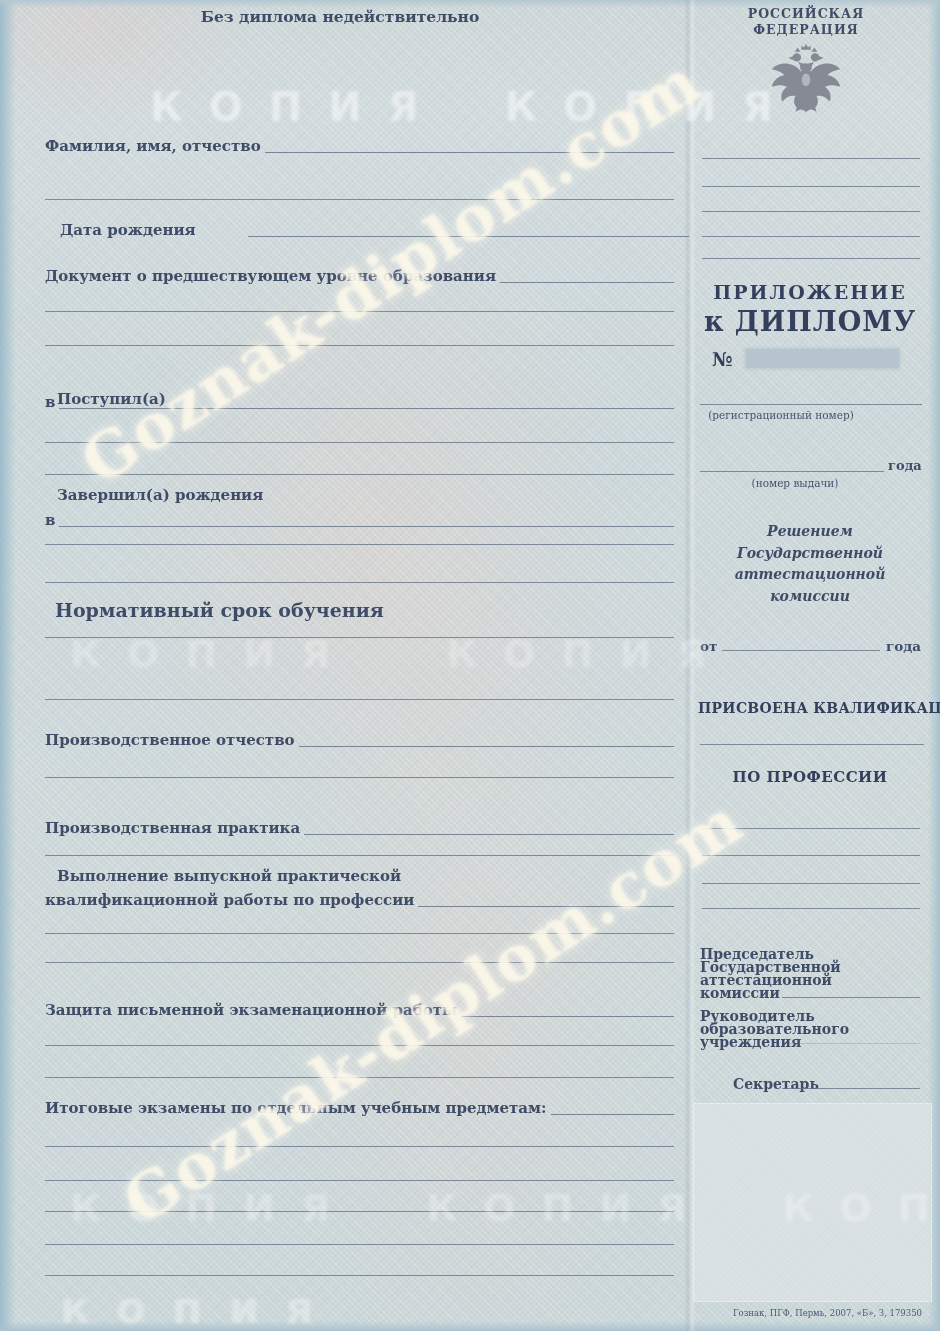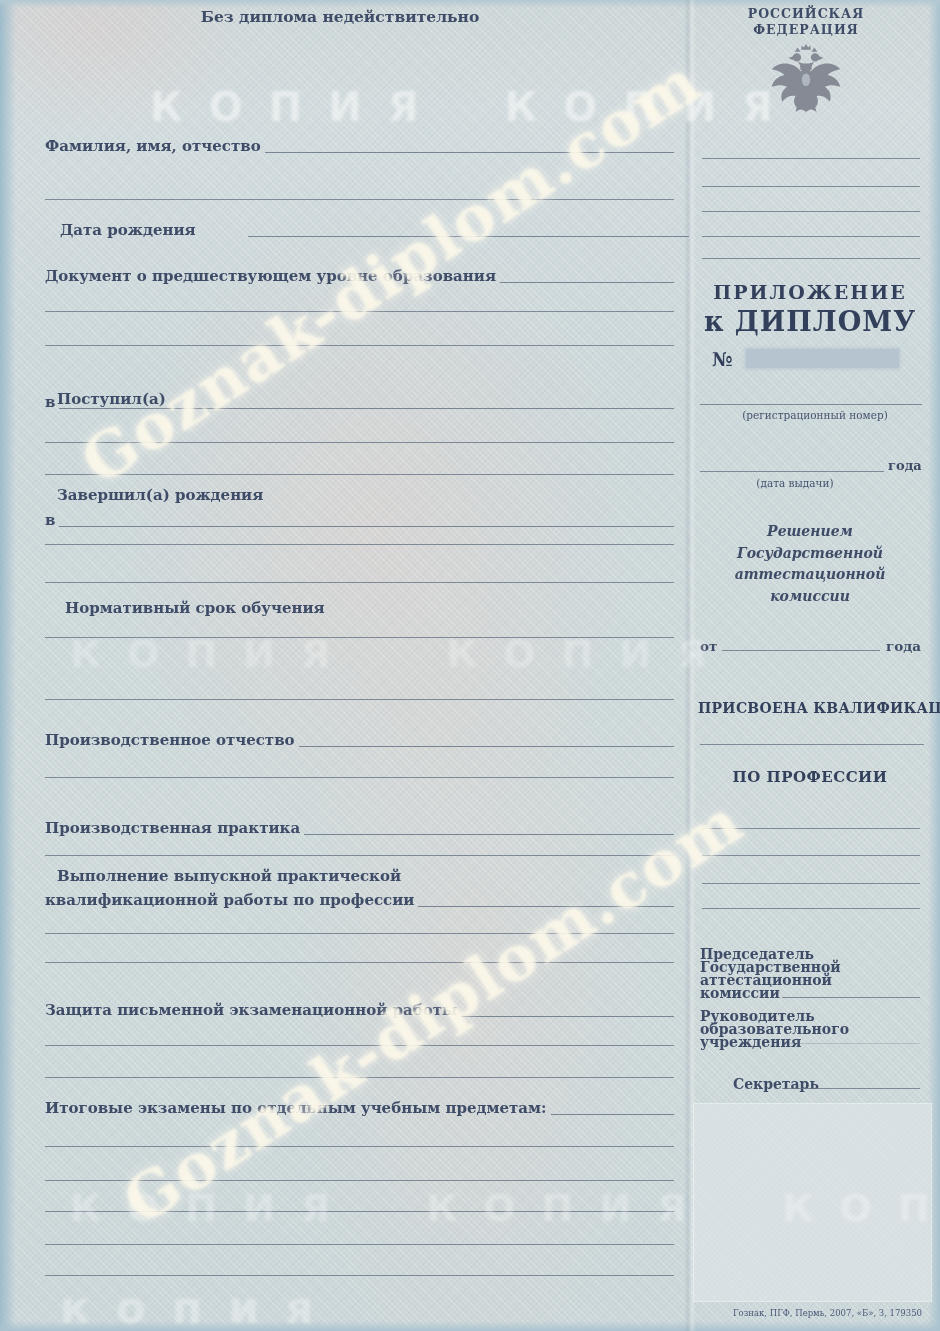--- a/index.html
+++ b/index.html
@@ -137,21 +137,21 @@
   <div class="line" style="left:45px;top:474px;width:629px;"></div>
 
   <div class="t bold" style="left:57px;top:486px;font-size:15px;">Завершил(а) рождения</div>
   <div class="row" style="left:45px;top:509px;width:629px;">
     <span class="lbl">в</span>
       <span class="fill"></span>
   </div>
   <div class="line" style="left:45px;top:544px;width:629px;"></div>
   <div class="line" style="left:45px;top:582px;width:629px;"></div>
 
-  <div class="t bold" style="left:65px;top:599px;font-size:15px;">Нормативный срок обучения</div>
+  <div class="t bold" style="left:55px;top:599px;font-size:19px;">Нормативный срок обучения</div>
   <div class="line" style="left:45px;top:637px;width:629px;"></div>
 
   <div class="line" style="left:45px;top:699px;width:629px;"></div>
 
   <div class="row" style="left:45px;top:729px;width:629px;">
     <span class="lbl">Производственное отчество</span>
       <span class="fill"></span>
   </div>
   <div class="line" style="left:45px;top:777px;width:629px;"></div>
 
@@ -192,25 +192,25 @@
   <div class="line" style="left:702px;top:236px;width:218px;"></div>
   <div class="line" style="left:702px;top:258px;width:218px;"></div>
 
   <div class="t bold" style="left:700px;top:281px;width:220px;text-align:center;font-size:19px;letter-spacing:2px;color:#33405c;">ПРИЛОЖЕНИЕ</div>
   <div class="t bold" style="left:700px;top:306px;width:220px;text-align:center;font-size:27px;letter-spacing:1px;color:#33405c;">к ДИПЛОМУ</div>
 
   <div class="t bold" style="left:712px;top:348px;font-size:19px;color:#33405c;">№</div>
   <div class="redact" style="left:746px;top:349px;width:153px;height:19px;"></div>
 
   <div class="line" style="left:700px;top:404px;width:222px;"></div>
-  <div class="t cap" style="left:704px;top:409px;width:222px;">(регистрационный номер)</div>
+  <div class="t cap" style="left:670px;top:409px;width:222px;">(регистрационный номер)</div>
 
   <div class="t bold" style="left:888px;top:458px;font-size:13px;">года</div>
   <div class="line" style="left:700px;top:471px;width:184px;"></div>
-  <div class="t cap" style="left:700px;top:477px;width:190px;">(дата выдачи)</div>
+  <div class="t cap" style="left:700px;top:477px;width:190px;">(номер выдачи)</div>
 
   <div class="t" style="left:700px;top:523px;width:220px;text-align:center;font-size:14px;font-style:italic;font-weight:bold;">Решением</div>
   <div class="t" style="left:700px;top:545px;width:220px;text-align:center;font-size:14px;font-style:italic;font-weight:bold;">Государственной</div>
   <div class="t" style="left:700px;top:566px;width:220px;text-align:center;font-size:14px;font-style:italic;font-weight:bold;">аттестационной</div>
   <div class="t" style="left:700px;top:588px;width:220px;text-align:center;font-size:14px;font-style:italic;font-weight:bold;">комиссии</div>
 
   <div class="t bold" style="left:700px;top:638px;font-size:13.5px;">от</div>
   <div class="line" style="left:722px;top:650px;width:158px;"></div>
   <div class="t bold" style="left:886px;top:638px;font-size:13.5px;">года</div>
 

